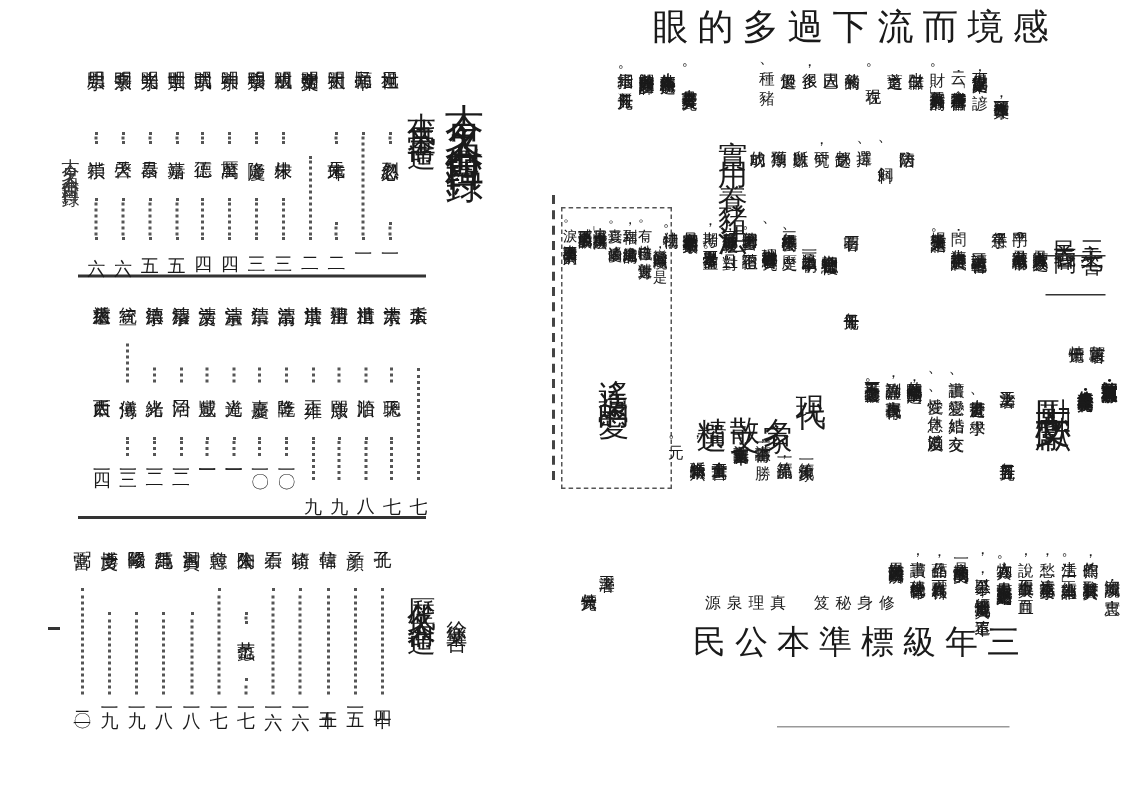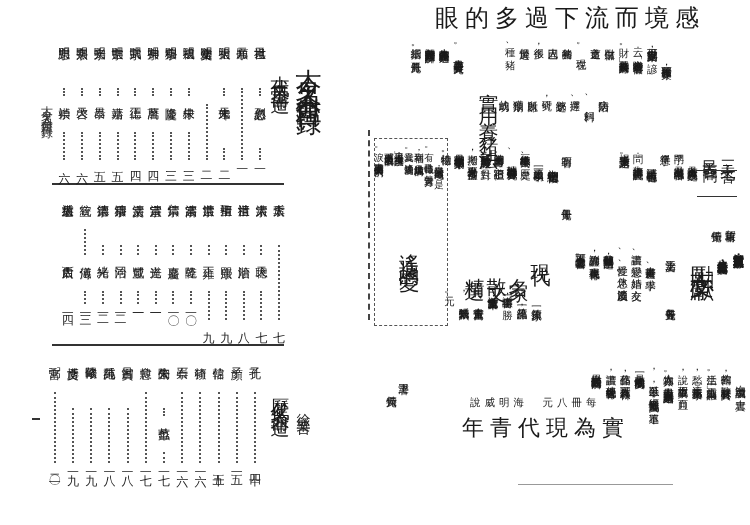--- a/index.html
+++ b/index.html
@@ -408,23 +408,23 @@
         <div class="v small" style="left: 644px; top: 258px;">本書於處世、求學、</div>
         <div class="v small" style="left: 630px; top: 246px;">讀書、戀愛、結婚、交友</div>
         <div class="v small" style="left: 616px; top: 246px;">、性愛、休息、消遣以及</div>
         <div class="v small" style="left: 602px; top: 246px;">其他有關日常生活問題，</div>
         <div class="v small" style="left: 588px; top: 246px;">論列詳盡，實為現代青年</div>
         <div class="v small" style="left: 574px; top: 246px;">不可不讀之修養叢書。</div>
       </div>
   </div>
 
   <div>
-    <div class="abs" style="left:462px;top:413px;font-size:22px;letter-spacing:6px;direction:rtl;unicode-bidi:bidi-override;">實為現代青年</div>
+    <div class="abs" style="left:462px;top:413px;font-size:22px;letter-spacing:6px;direction:rtl;unicode-bidi:bidi-override;">三年級標準本公民</div>
     <div class="abs small" style="left:470px;top:395px;letter-spacing:4px;direction:rtl;unicode-bidi:bidi-override;">
-      <span>每冊八元</span>　<span>海明威說</span>
+      <span>修身秘笈</span>　<span>真理泉源</span>
     </div>
     <div id="shanhong-body">
         <div class="v small" style="left: 734px; top: 378px;">海明威說：「忠實</div>
         <div class="v small" style="left: 719.6px; top: 366px;">的寫作，該取材於真實</div>
         <div class="v small" style="left: 705.2px; top: 366px;">生活。」一山紅葉為誰</div>
         <div class="v small" style="left: 690.8px; top: 366px;">愁，這一本長篇文藝小</div>
         <div class="v small" style="left: 676.4px; top: 366px;">說，不但故事真，而且</div>
         <div class="v small" style="left: 662px; top: 366px;">人物亦真。書中男女主人翁之戀愛之結婚</div>
         <div class="v small" style="left: 647.6px; top: 366px;">，以至分手，經過情形十九屬真，這不單</div>
         <div class="v small" style="left: 633.2px; top: 366px;">是一本悲慘的成功的文</div>

